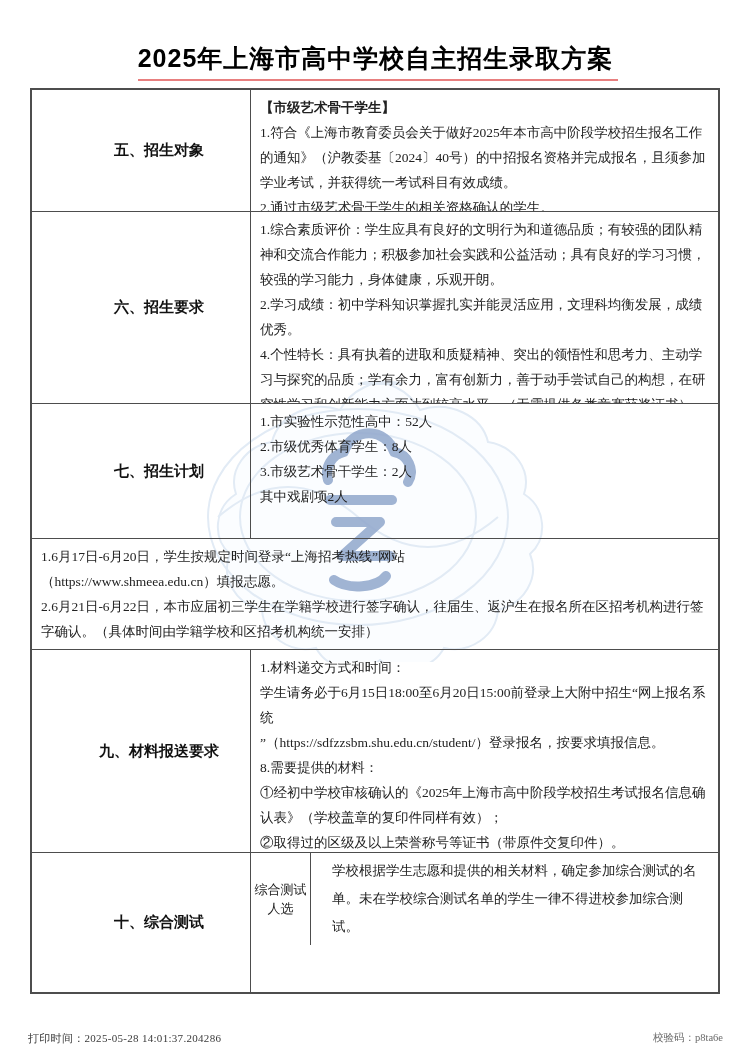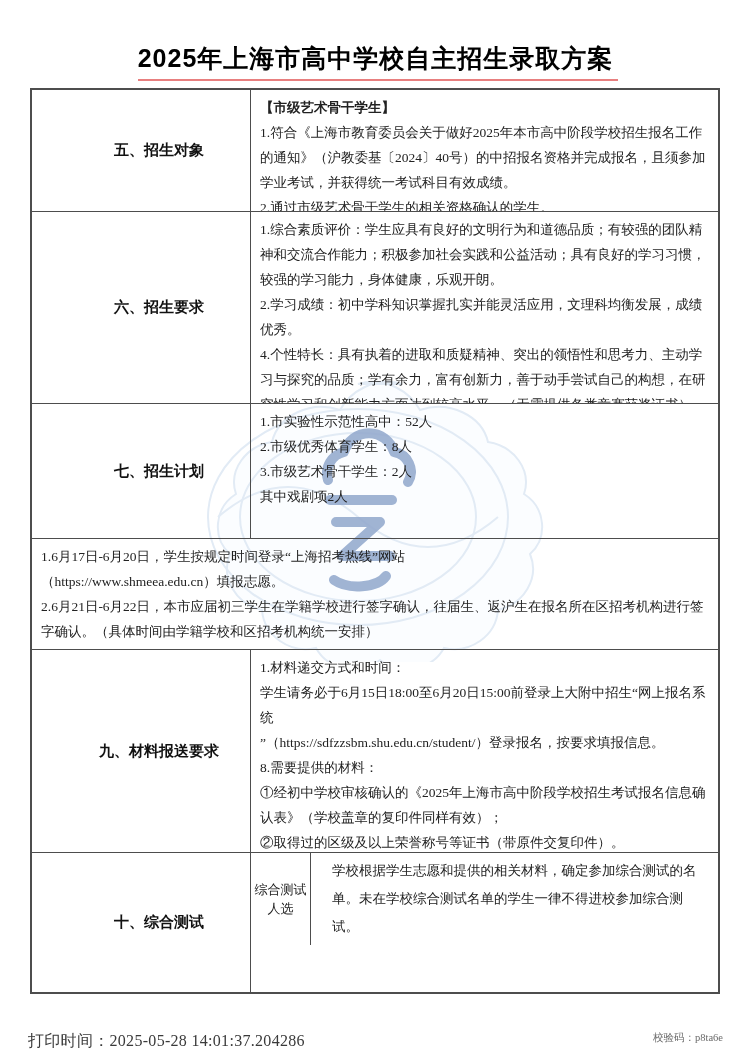--- a/index.html
+++ b/index.html
@@ -88,21 +88,21 @@
   }
   .subcontent {
     flex: 1; display: flex; flex-direction: column; justify-content: center;
     padding: 4px 10px;
     font-size: 13.5px; line-height: 28px; color: #222;
   }
 
   
   .footer-left {
     position: absolute; left: 28px; top: 1031px;
-    font-size: 16px; color: #3a3a3a; letter-spacing: .3px;
+    font-size: 11px; color: #3a3a3a; letter-spacing: .3px;
     z-index: 2;
   }
   .footer-right {
     position: absolute; right: 28px; top: 1031px;
     font-size: 10.5px; color: #6a6a6a;
     z-index: 2;
   }
 </style>
 </head>
 <body>

